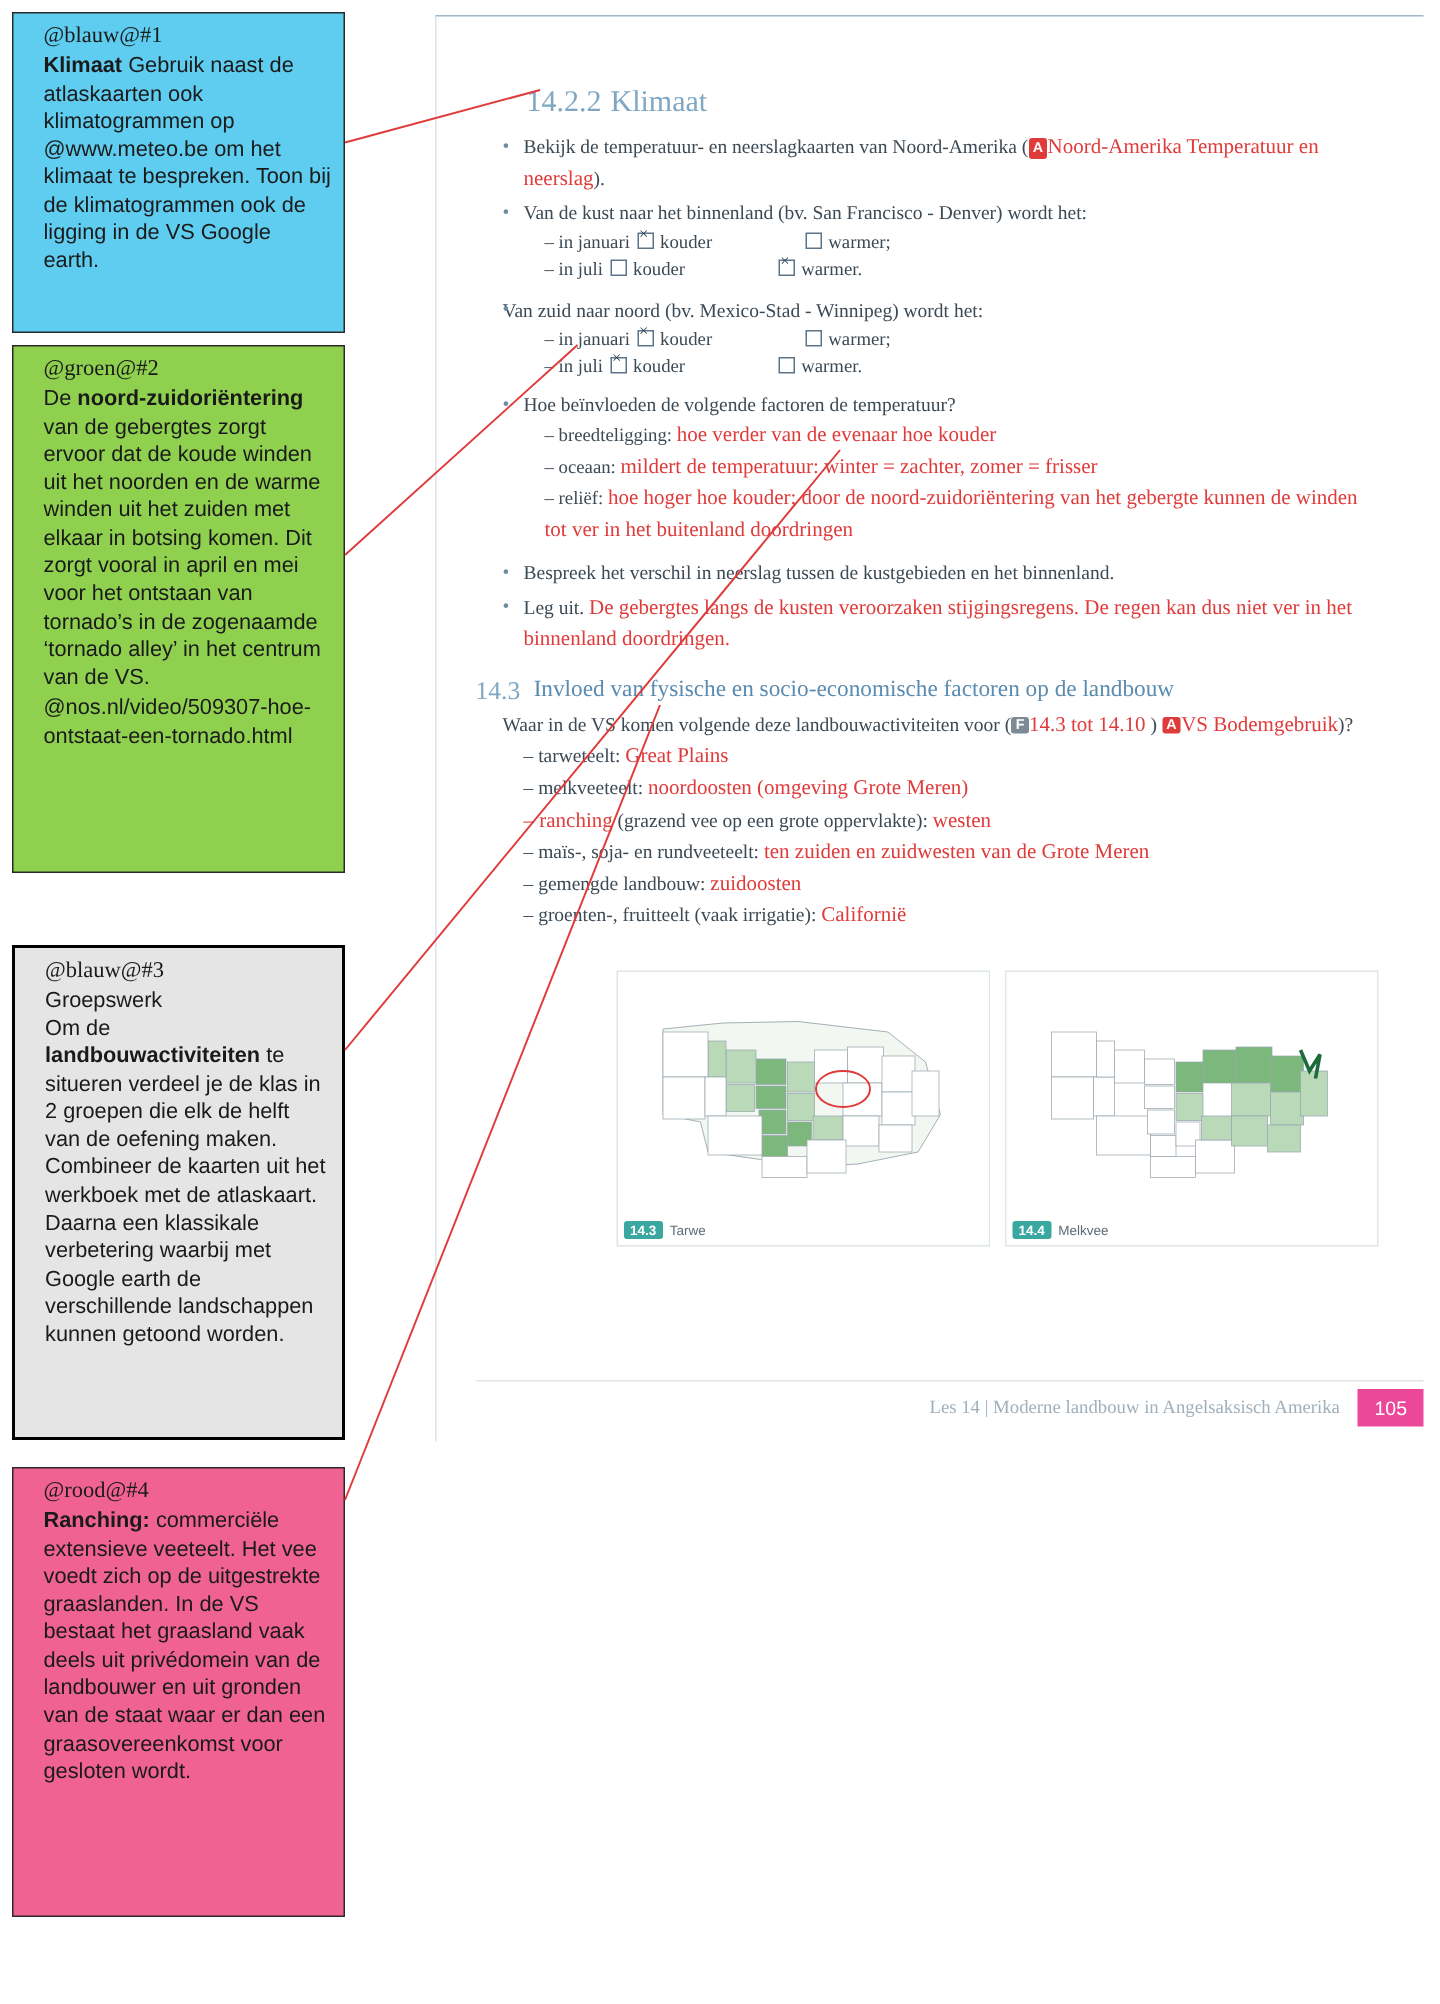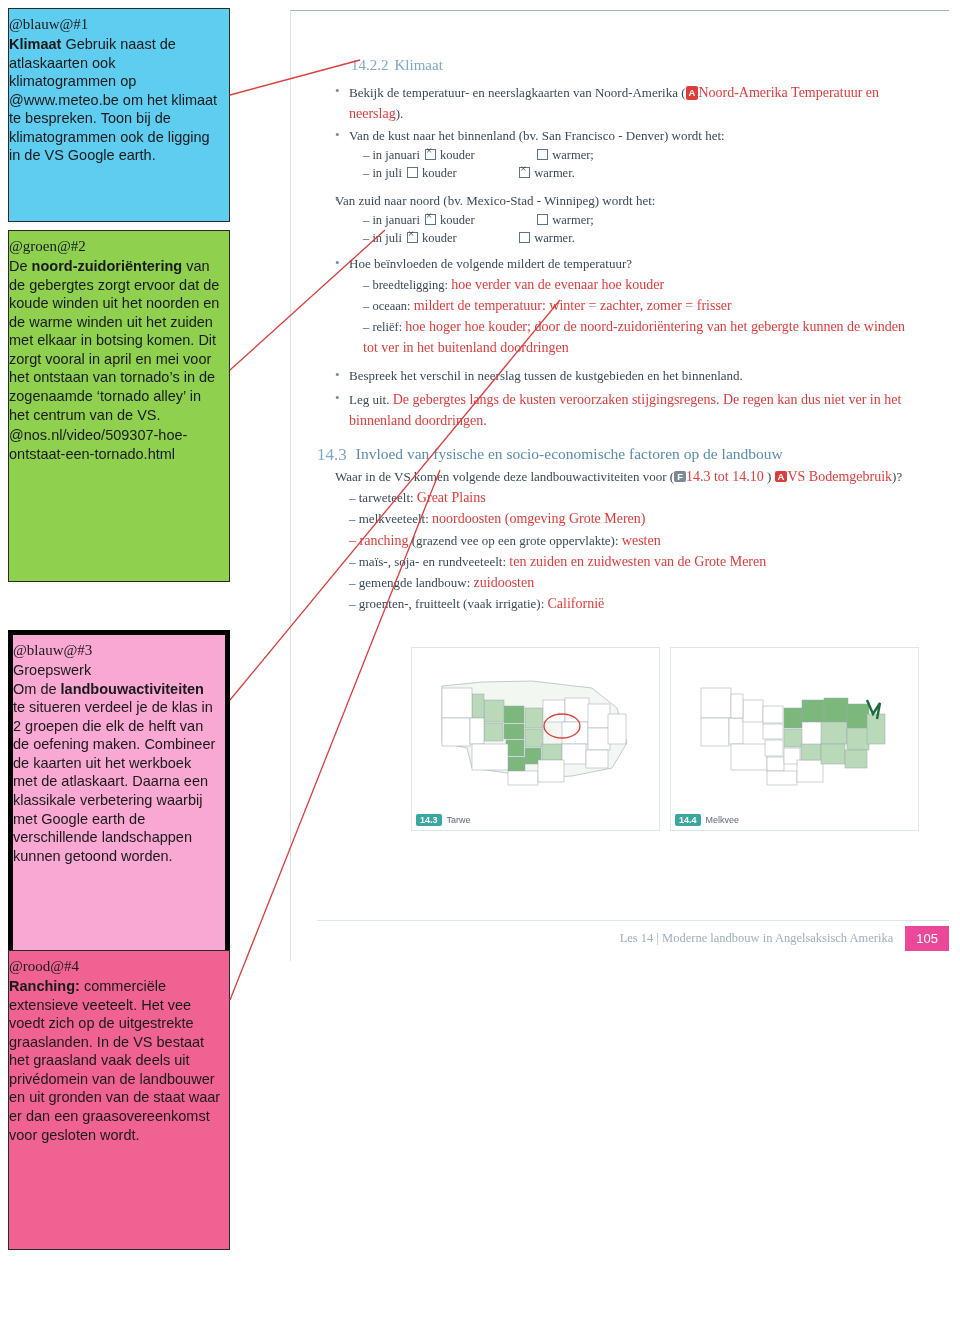--- a/index.html
+++ b/index.html
@@ -18,21 +18,21 @@
   
   .notes-col {
     position: absolute;
     left: 8px;
     top: 8px;
     width: 222px;
   }
 
   .note {
     box-sizing: border-box;
-    padding: 6px 8px 8px 0;
+    padding: 6px 8px 8px 20px;
     font-size: 14.5px;
     line-height: 1.28;
     color: #1a1a1a;
   }
   .note p { margin: 0; }
   .note .tag {
     font-family: "Liberation Serif", serif;
     font-size: 15px;
     display: block;
     margin-bottom: 1px;
@@ -45,28 +45,28 @@
   }
   .note-green {
     background: #8fd14f;
     border: 1px solid #2a2a2a;
   }
   .note-pink {
     background: #f06292;
     border: 1px solid #2a2a2a;
   }
   .note-plain {
-    background: #f9a8d4;
-    border: 5px solid #000000;
+    background: #e5e5e5;
+    border: 2px solid #000000;
   }
 
   #note1 { position: absolute; left: 0; top: 0; width: 222px; height: 214px; }
   #note2 { position: absolute; left: 0; top: 222px; width: 222px; height: 352px; }
   #note3 { position: absolute; left: 0; top: 622px; width: 222px; height: 330px; }
-  #note4 { position: absolute; left: 0; top: 942px; width: 222px; height: 300px; }
+  #note4 { position: absolute; left: 0; top: 970px; width: 222px; height: 300px; }
 
   
   .page-wrap {
     position: absolute;
     left: 290px;
     top: 10px;
     width: 658px;
     height: 950px;
     border-top: 1px solid #9fb7c9;
     border-left: 1px solid #d8e3ea;
@@ -76,21 +76,21 @@
     position: absolute;
     inset: 0;
     padding: 46px 28px 0 26px;
     box-sizing: border-box;
     font-family: "Liberation Serif", serif;
     color: #3c4a55;
   }
 
   .sec-head {
     color: #7fa7c4;
-    font-size: 15px;
+    font-size: 20px;
     margin: 0 0 8px 34px;
   }
   .sec-head .num { margin-right: 6px; }
 
   ul.bul {
     list-style: none;
     margin: 0 0 0 18px;
     padding: 0;
     font-size: 13px;
     line-height: 1.5;
@@ -308,21 +308,21 @@
           <span class="cbx"></span><span>warmer;</span>
         </div>
         <div class="sub">
           <span>– in juli</span>
           <span class="cbx checked"></span><span class="opt">kouder</span>
           <span class="cbx"></span><span>warmer.</span>
         </div>
       </li>
 
       <li style="margin-top:6px;">
-        <span>Hoe beïnvloeden de volgende mildert de temperatuur?</span>
+        <span>Hoe beïnvloeden de volgende factoren de temperatuur?</span>
         <div class="sub">
           <span>– breedteligging:</span>
           <span class="hand">hoe verder van de evenaar hoe kouder</span>
         </div>
         <div class="sub">
           <span>– oceaan:</span>
           <span class="hand">mildert de temperatuur: winter = zachter, zomer = frisser</span>
         </div>
         <div class="sub">
           <span>– reliëf:</span>

